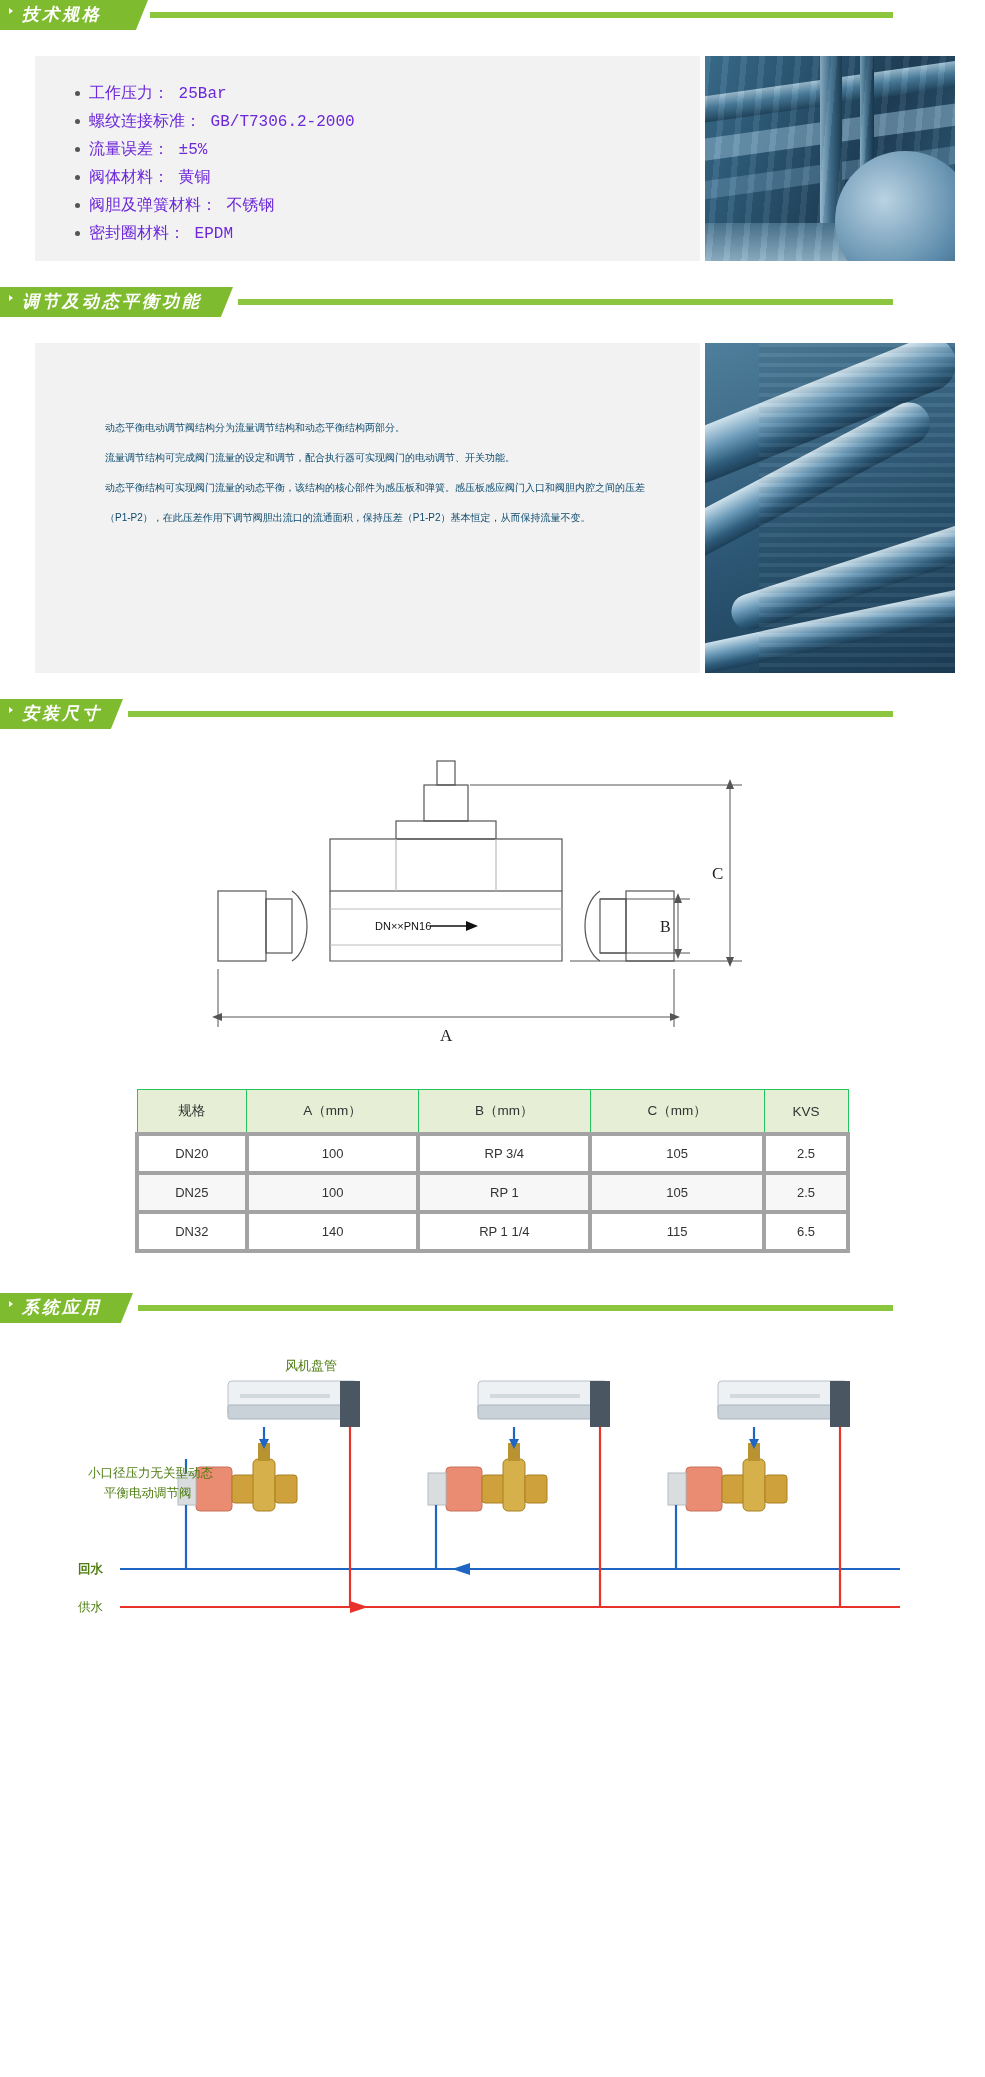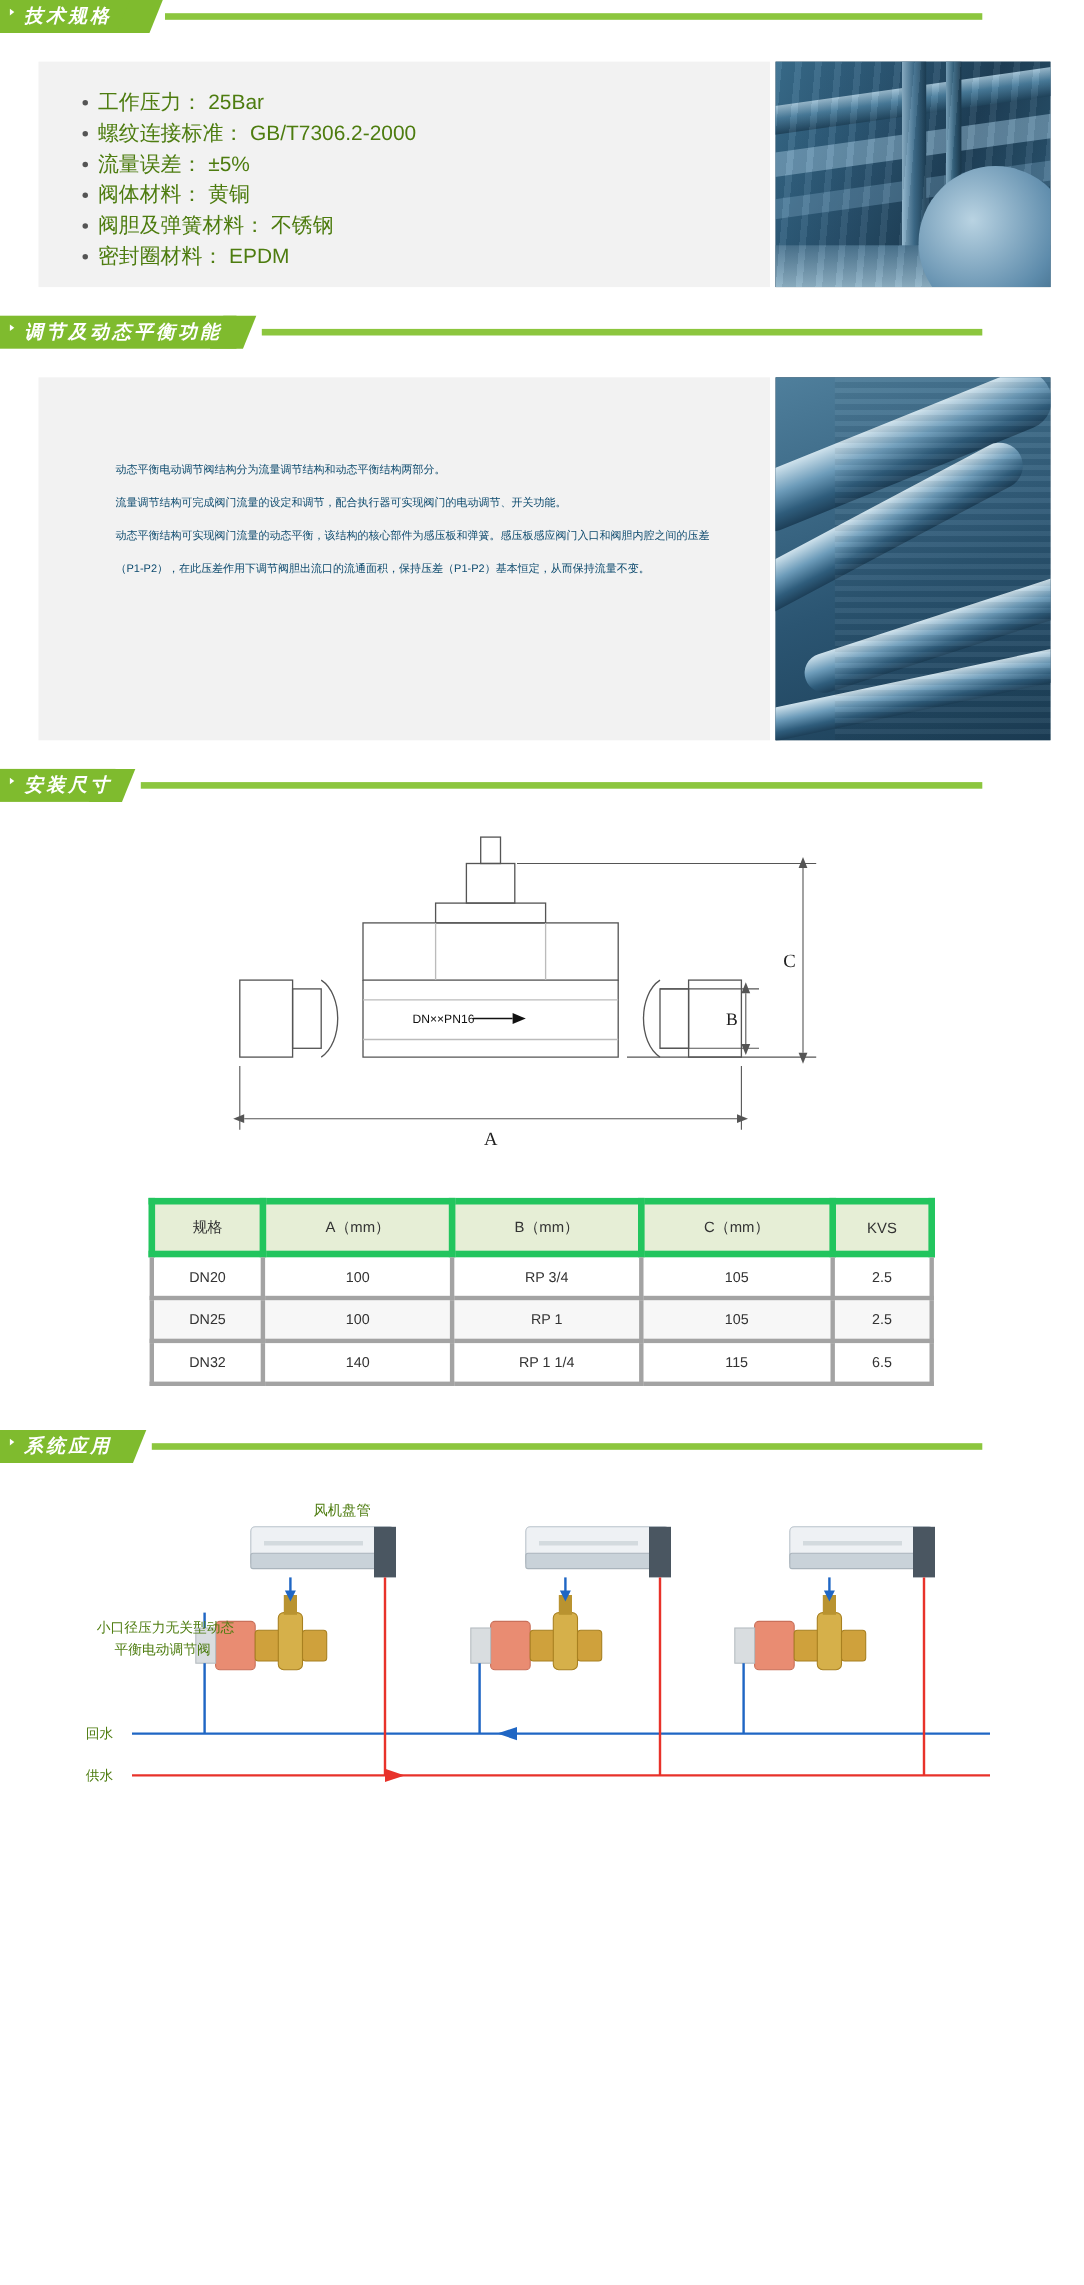--- a/index.html
+++ b/index.html
@@ -43,22 +43,23 @@
   }
 
   
   .spec-wrap{position:relative;margin-top:16px;height:205px;}
   .spec-box{
     position:absolute;left:35px;top:0;width:665px;height:205px;
     background:#f2f2f2;
   }
   .spec-list{margin:0;padding:24px 0 0 40px;list-style:none;}
   .spec-list li{
-    position:relative;font-size:19px;color:#4d7c0f;line-height:28px;
+    position:relative;font-size:16px;color:#6d28d9;line-height:28px;
     padding-left:14px;
+    font-family:Liberation Mono, monospace;
   }
   .spec-list li:before{
     content:"";position:absolute;left:0;top:11px;width:5px;height:5px;border-radius:50%;
     background:#555;
   }
   .photo{
     position:absolute;right:30px;top:0;width:250px;height:205px;
     overflow:hidden;background:#25475e;
   }
 
@@ -105,21 +106,21 @@
   
   .draw-wrap{position:relative;height:320px;margin-top:10px;}
   .draw-svg{position:absolute;left:0;top:0;width:985px;height:320px;}
 
   
   table.dims{
     border-collapse:collapse;margin:20px auto 0 auto;width:715px;
     font-size:13px;color:#333;
   }
   table.dims th{
-    background:#e6eed6;border:6px solid #22c55e;height:40px;font-weight:normal;
+    background:#e6eed6;border:1px solid #22c55e;height:40px;font-weight:normal;
     color:#333;font-size:13.5px;
   }
   table.dims td{
     border:4px solid #a3a3a3;height:33px;text-align:center;font-size:13px;
   }
   table.dims tr:nth-child(odd) td{background:#ffffff;}
   table.dims tr:nth-child(even) td{background:#f7f7f7;}
 
   
   .sys-wrap{position:relative;height:300px;margin-top:6px;}
@@ -377,17 +378,17 @@
       <g fill="#1f66c4">
         <polygon points="259,100 269,100 264,110"></polygon>
         <polygon points="509,100 519,100 514,110"></polygon>
         <polygon points="749,100 759,100 754,110"></polygon>
       </g>
     </svg>
 
     <div class="sys-label" style="left:285px;top:18px;font-size:13px;">风机盘管</div>
     <div class="sys-label" style="left:88px;top:126px;">小口径压力无关型动态</div>
     <div class="sys-label" style="left:104px;top:146px;">平衡电动调节阀</div>
-    <div class="sys-label" style="left:78px;top:222px;font-weight:normal;">回水</div>
+    <div class="sys-label" style="left:78px;top:222px;font-weight:bold;">回水</div>
     <div class="sys-label" style="left:78px;top:260px;font-weight:normal;">供水</div>
   </div>
 
 </div>
 
 </body></html>

